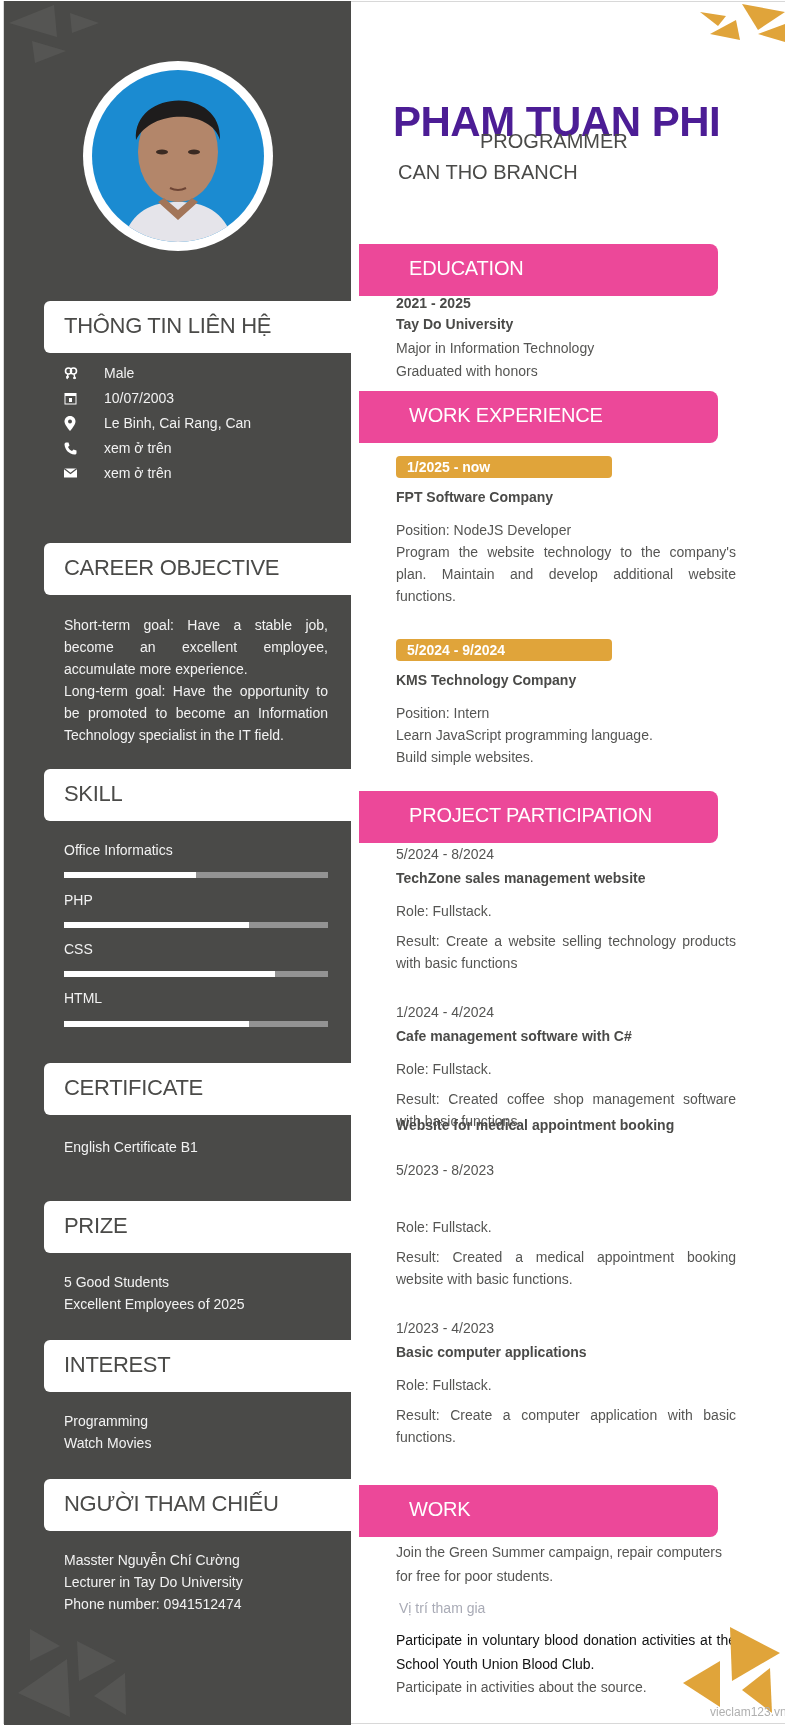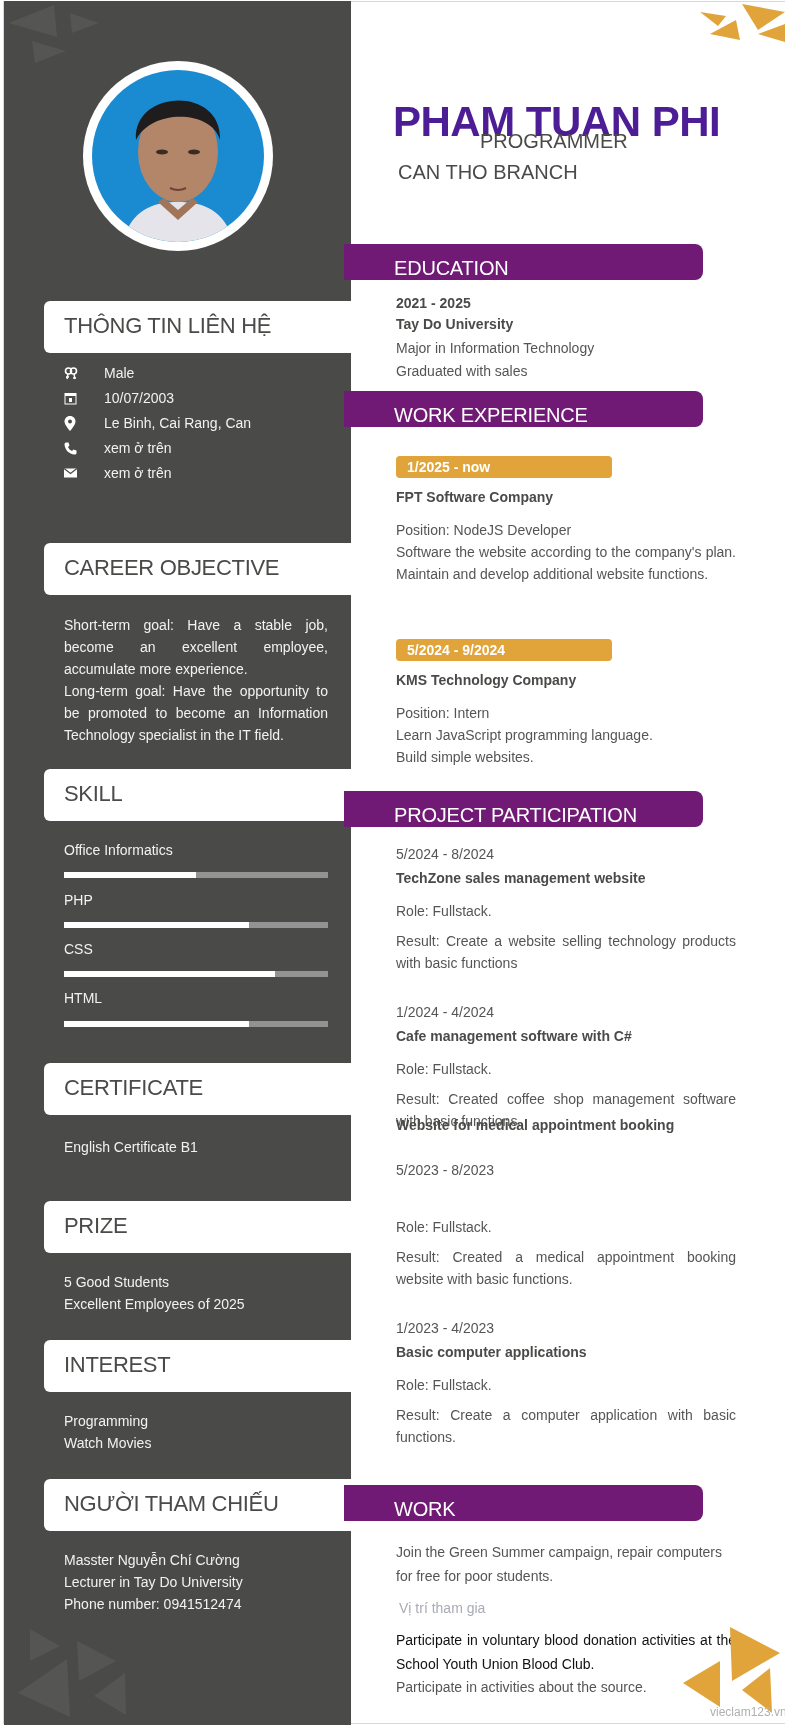--- a/index.html
+++ b/index.html
@@ -12,21 +12,21 @@
   .avatar-inner { position: absolute; left: 9px; top: 9px; width: 172px; height: 172px; border-radius: 50%; background: #1b8bd1; overflow: hidden; }
   .left-head { position: absolute; left: 44px; width: 307px; height: 52px; background: #fff; border-radius: 6px 0 0 6px; }
   .left-head span { position: absolute; left: 20px; top: 12px; font-size: 22px; font-weight: 500; color: #4a4a48; letter-spacing: -0.3px; }
   .left-text { position: absolute; left: 64px; width: 264px; color: #f2f2f2; font-size: 14px; line-height: 22px; }
   .justify { text-align: justify; }
   .contact-row { position: absolute; left: 64px; height: 20px; display: flex; color: #f2f2f2; font-size: 14px; }
   .contact-row .ic { width: 40px; height: 16px; display: flex; align-items: center; }
   .skill-label { position: absolute; left: 64px; color: #f2f2f2; font-size: 14px; }
   .skill-bar { position: absolute; left: 64px; width: 264px; height: 6px; background: #939393; }
   .skill-fill { height: 6px; background: #ffffff; }
-  .right-head { position: absolute; left: 344px; width: 359px; height: 36px; background: #701a75; border-radius: 0 8px 8px 0; }
+  .right-head { position: absolute; left: 359px; width: 359px; height: 52px; background: #ec4899; border-radius: 0 8px 8px 0; }
   .right-head span { position: absolute; left: 50px; top: 13px; font-size: 20px; font-weight: 500; color: #fff; letter-spacing: -0.2px; }
   .rtext { position: absolute; left: 396px; width: 340px; font-size: 14px; line-height: 22px; color: #555553; }
   .bold { font-weight: 700; color: #4a4a48; }
   .badge { position: absolute; left: 396px; width: 216px; height: 22px; background: #e0a43a; border-radius: 4px; color: #fff; font-size: 14px; font-weight: 700; padding-left: 11px; line-height: 22px; }
   .name { position: absolute; left: 393px; top: 62px; font-size: 42px; font-weight: 700; color: #4c1d95; letter-spacing: -0.5px; margin-top: 36px; }
   .title { position: absolute; left: 480px; top: 130px; font-size: 20px; font-weight: 500; color: #4a4a48; }
   .branch { position: absolute; left: 398px; top: 161px; font-size: 20px; font-weight: 500; color: #4a4a48; }
   .watermark { position: absolute; left: 710px; top: 1705px; font-size: 12px; color: #b0b0b0; }
 </style>
 </head>
@@ -172,29 +172,29 @@
 <div class="name">PHAM TUAN PHI</div>
 <div class="title">PROGRAMMER</div>
 <div class="branch">CAN THO BRANCH</div>
 
 <div class="right-head" style="top:244px">
   <span>EDUCATION</span>
 </div>
 <div class="rtext bold" style="top:293px;line-height:20px">2021 - 2025</div>
 <div class="rtext bold" style="top:314px;line-height:20px">Tay Do University</div>
 <div class="rtext" style="top:337px">Major in Information Technology</div>
-<div class="rtext" style="top:360px">Graduated with sales</div>
+<div class="rtext" style="top:360px">Graduated with honors</div>
 
 <div class="right-head" style="top:391px">
   <span>WORK EXPERIENCE</span>
 </div>
 <div class="badge" style="top:456px">1/2025 - now</div>
 <div class="rtext bold" style="top:486px">FPT Software Company</div>
 <div class="rtext" style="top:519px">Position: NodeJS Developer</div>
-<div class="rtext justify" style="top:541px">Software the website according to the company's plan. Maintain and develop additional website functions.</div>
+<div class="rtext justify" style="top:541px">Program the website technology to the company's plan. Maintain and develop additional website functions.</div>
 
 <div class="badge" style="top:639px">5/2024 - 9/2024</div>
 <div class="rtext bold" style="top:669px">KMS Technology Company</div>
 <div class="rtext" style="top:702px">Position: Intern</div>
 <div class="rtext" style="top:724px">Learn JavaScript programming language.</div>
 <div class="rtext" style="top:746px">Build simple websites.</div>
 
 <div class="right-head" style="top:791px">
   <span>PROJECT PARTICIPATION</span>
 </div>

